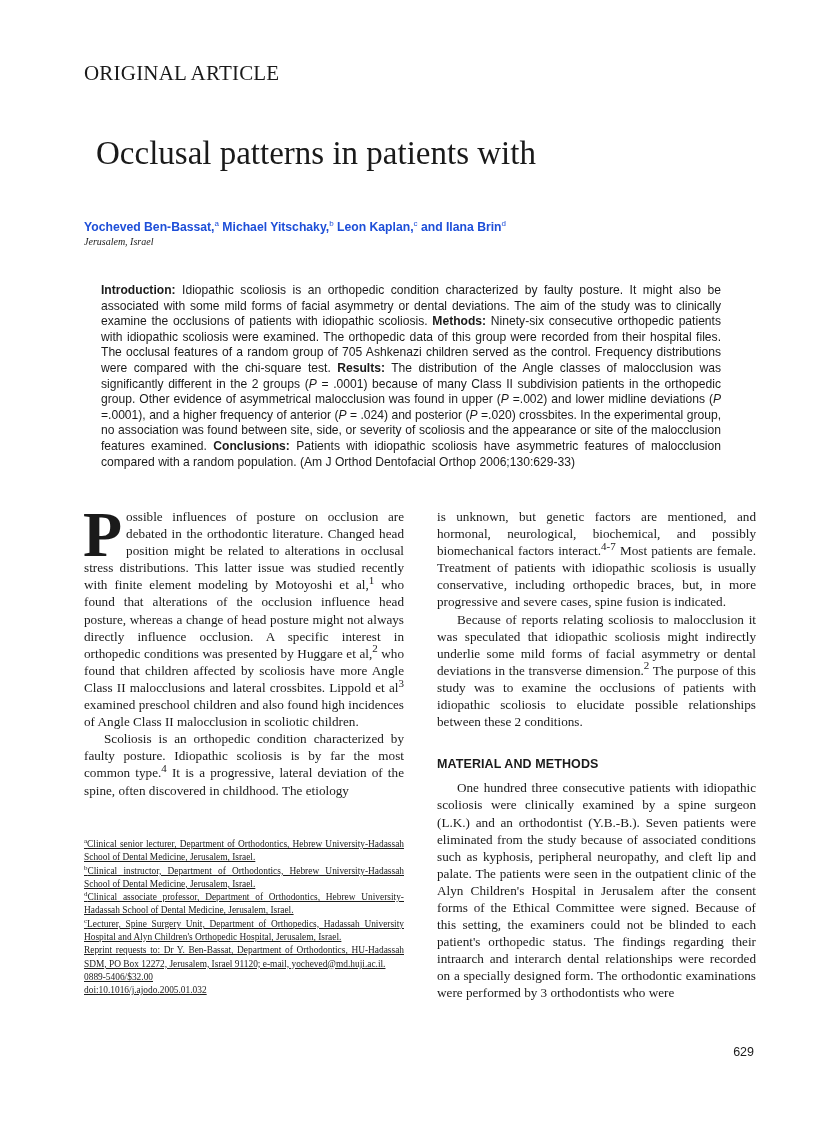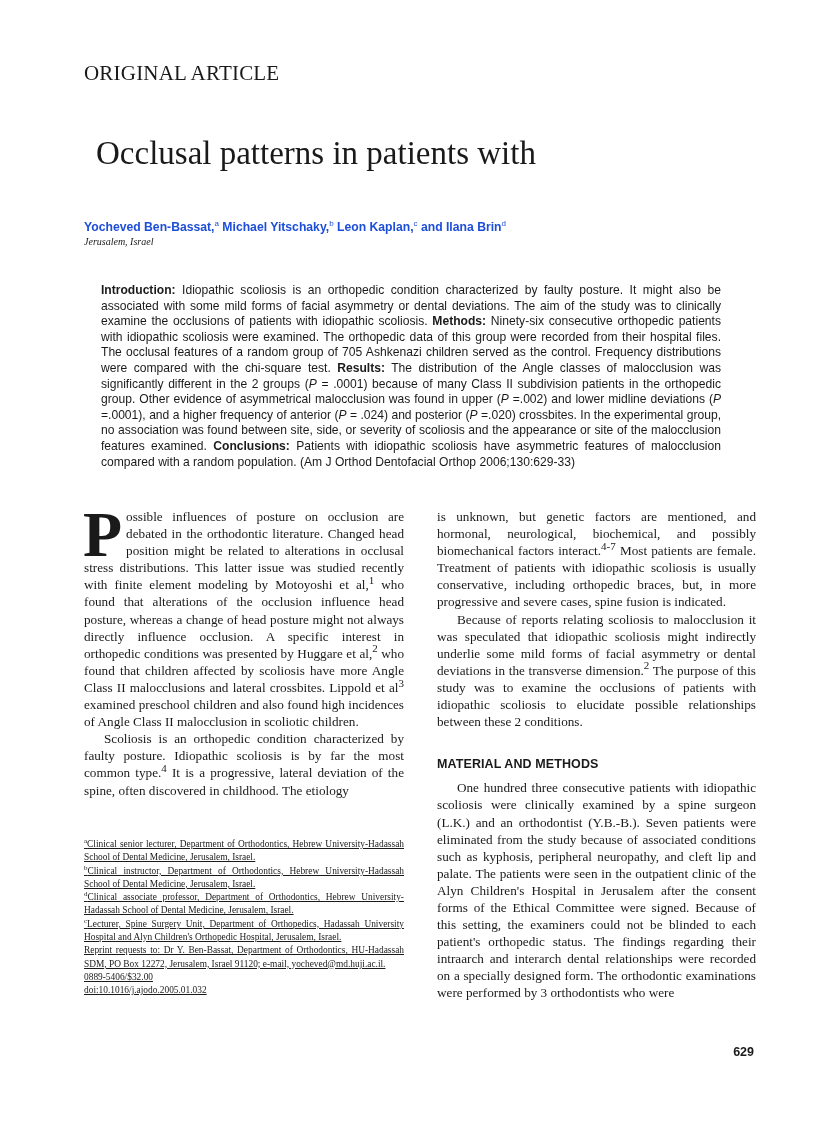--- a/index.html
+++ b/index.html
@@ -24,21 +24,21 @@
   .col .indent { text-indent: 20px; }
   .col sup { font-size: 11px; line-height: 0; margin-top: 12px; }
   .dropcap { float: left; font-size: 64px; line-height: 50px; font-weight: bold; margin: 2px 4px -2px -1px; height: 50px; }
 
   .section-heading { font-size: 12.5px; font-weight: bold; margin: 26px 0 6px 0; letter-spacing: 0.1px; }
 
   .footnotes { position: absolute; left: 84px; top: 838px; width: 320px; font-size: 9.4px; line-height: 13.3px; text-align: justify; }
   .footnotes p { margin: 0; text-decoration: underline; }
   .footnotes sup { font-size: 7px; line-height: 0; }
 
-  .page-number { position: absolute; right: 84px; top: 1045px; font-size: 12.5px; font-weight: bold; }
+  .page-number { position: absolute; right: 84px; top: 1045px; font-size: 12.5px; font-weight: normal; }
 </style>
 </head>
 <body>
 
 <div class="article-type serif">ORIGINAL ARTICLE</div>
 
 <h1 class="title serif">
   <span>Occlusal patterns in patients with</span><br>
 </h1>
 

